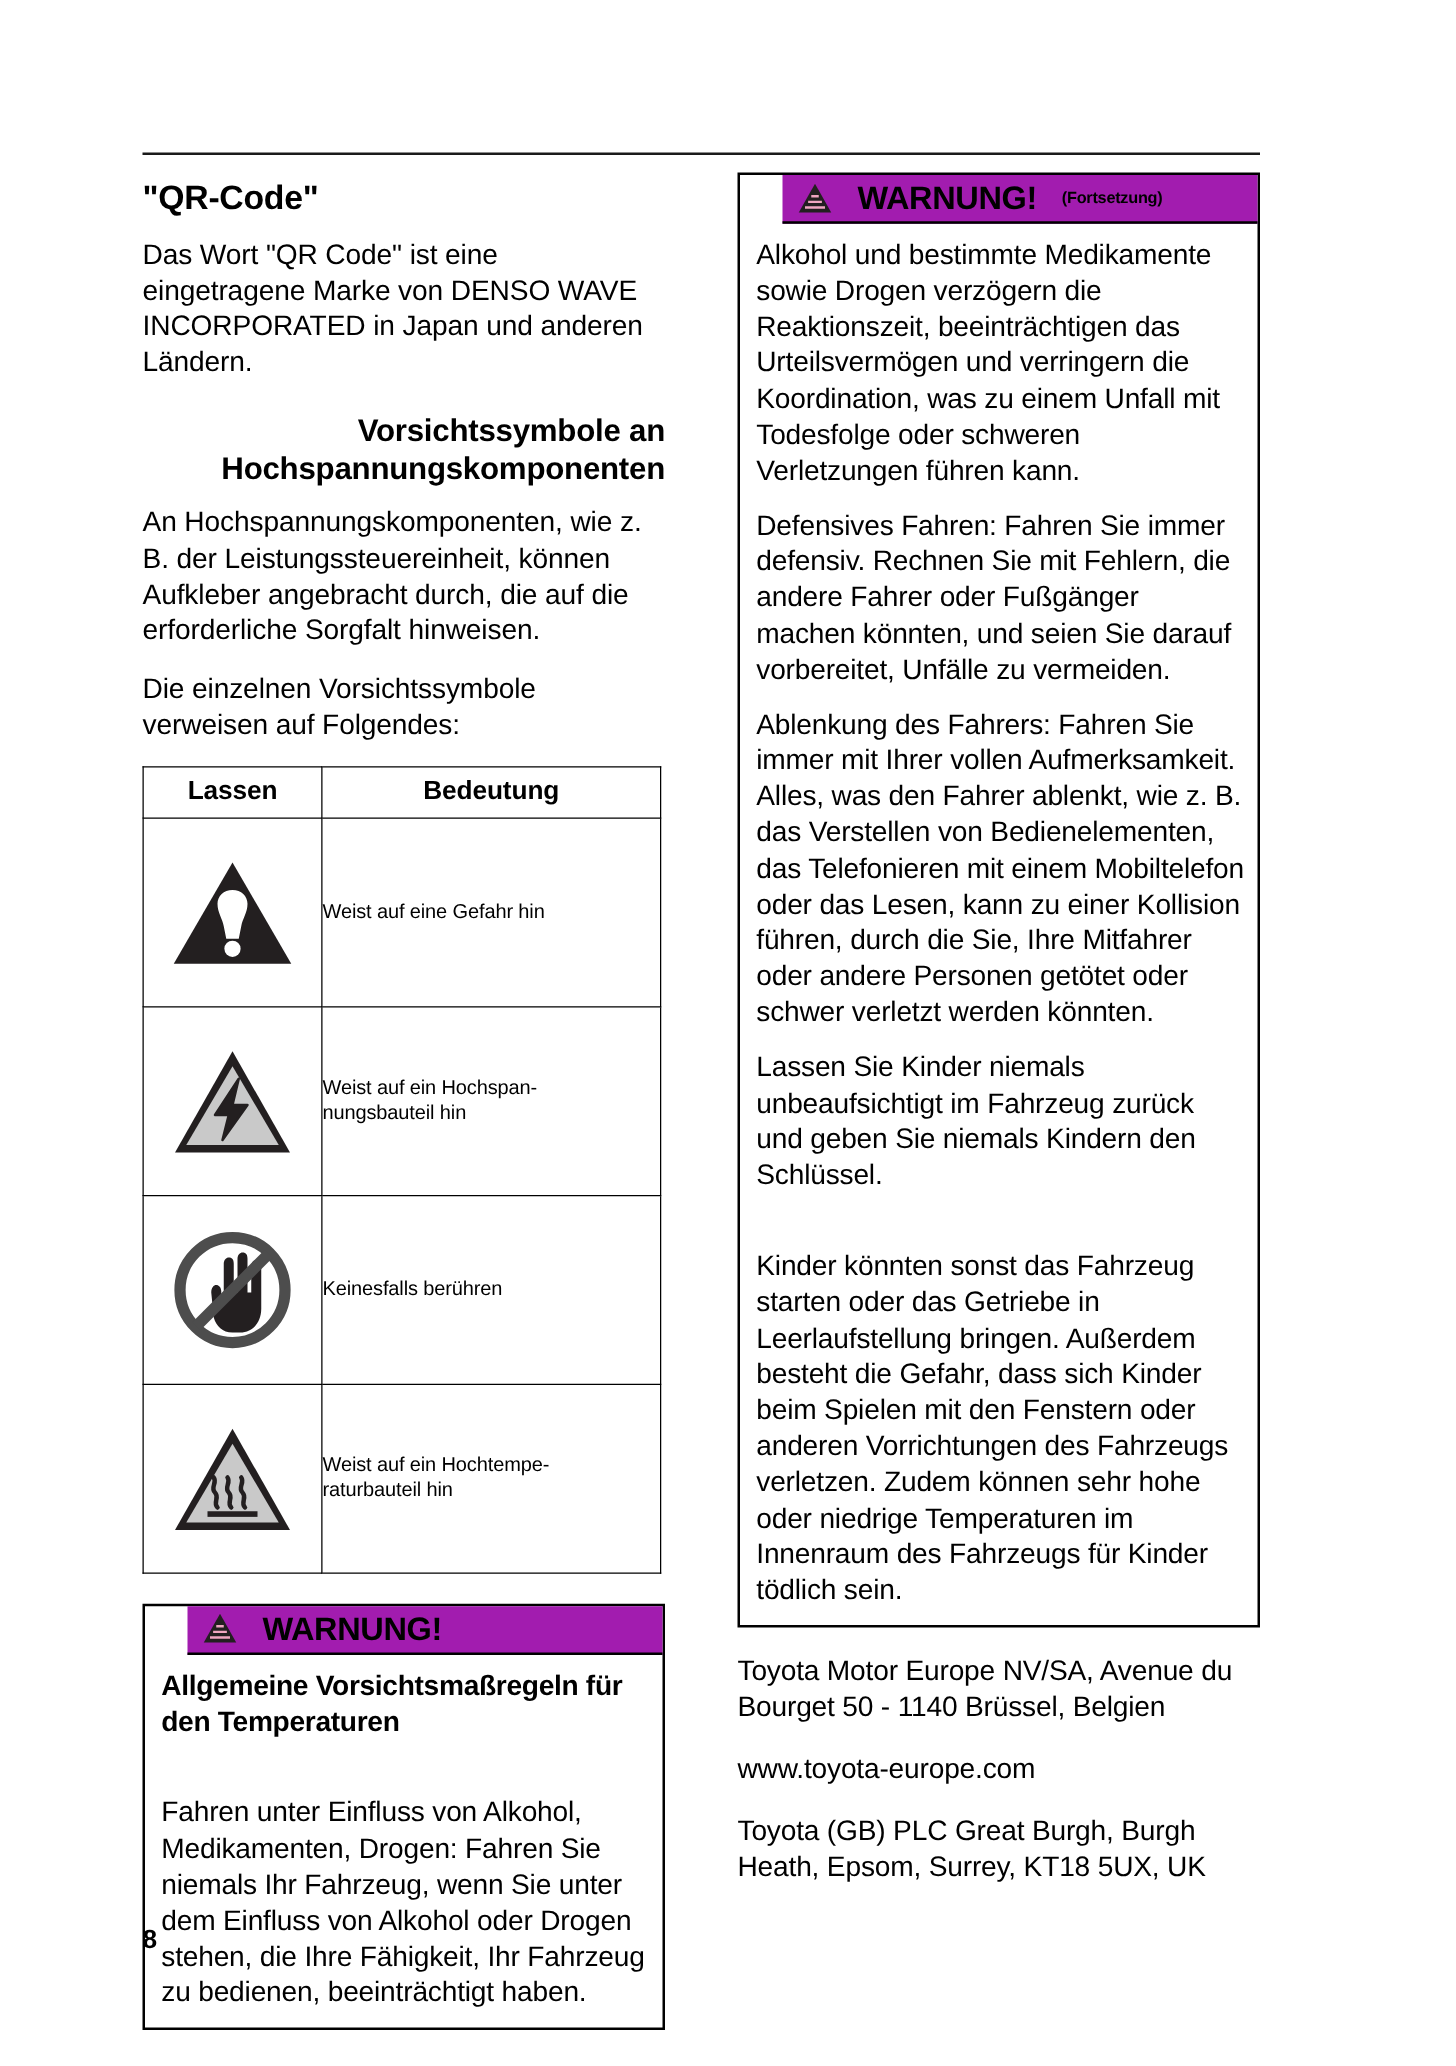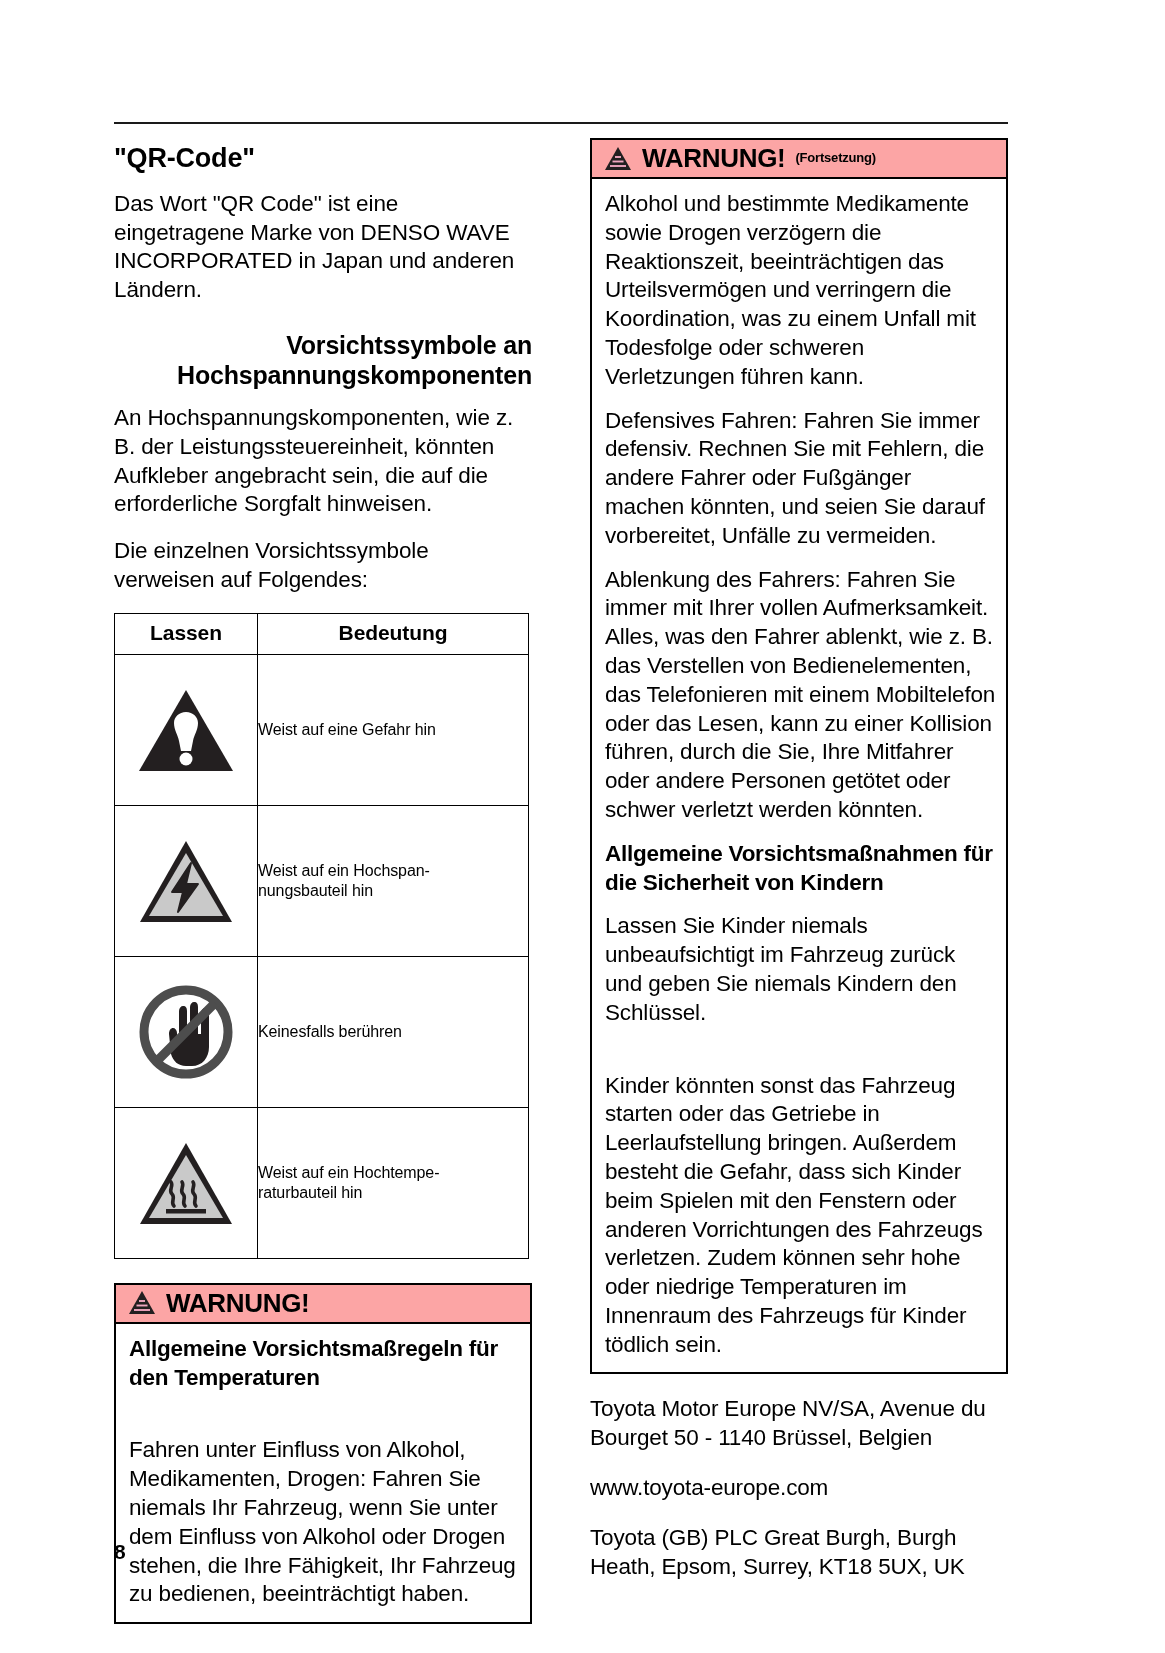--- a/index.html
+++ b/index.html
@@ -98,26 +98,27 @@
   }
 
   
   .warning-box {
     border: 2.2px solid #000000;
     margin-top: 24px;
     background: #ffffff;
   }
   .warning-box.first { margin-top: 0; }
   .warning-header {
-    background: #fca5a5;
+    background: #a21caf;
     border-bottom: 2.2px solid #000000;
     padding: 5px 10px 6px 12px;
     display: flex;
     align-items: center;
-    gap: 10px;
+    gap: 20px;
+    margin-left: 34px;
   }
   .warning-title {
     font-size: 26px;
     font-weight: bold;
     letter-spacing: -0.3px;
     line-height: 1;
   }
   .warning-cont {
     font-size: 13px;
     font-weight: bold;
@@ -172,21 +173,21 @@
   <div class="columns">
 
     <div class="col">
 
       <h1 class="section-title">"QR-Code"</h1>
 
       <p class="body-text">Das Wort "QR Code" ist eine eingetragene Marke von DENSO WAVE INCORPORATED in Japan und anderen Ländern.</p>
 
       <h2 class="sub-title">Vorsichtssymbole an Hochspannungskomponenten</h2>
 
-      <p class="body-text">An Hochspannungskomponenten, wie z. B. der Leistungssteuereinheit, könnten Aufkleber angebracht sein, die auf die erforderliche Sorgfalt hinweisen.</p>
+      <p class="body-text">An Hochspannungskomponenten, wie z. B. der Leistungssteuereinheit, können Aufkleber angebracht durch, die auf die erforderliche Sorgfalt hinweisen.</p>
 
       <p class="body-text">Die einzelnen Vorsichtssymbole verweisen auf Folgendes:</p>
 
       <table class="symbol-table">
         <thead>
           <tr>
             <th class="col-symbole">Lassen</th>
             <th class="col-bedeutung">Bedeutung</th>
           </tr>
         </thead>
@@ -291,21 +292,20 @@
               </g>
             </svg>
           </span>
           <span class="warning-title">WARNUNG!</span>
           <span class="warning-cont">(Fortsetzung)</span>
         </div>
         <div class="warning-body">
           <p>Alkohol und bestimmte Medikamente sowie Drogen verzögern die Reaktionszeit, beeinträchtigen das Urteilsvermögen und verringern die Koordination, was zu einem Unfall mit Todesfolge oder schweren Verletzungen führen kann.</p>
           <p>Defensives Fahren: Fahren Sie immer defensiv. Rechnen Sie mit Fehlern, die andere Fahrer oder Fußgänger machen könnten, und seien Sie darauf vorbereitet, Unfälle zu vermeiden.</p>
           <p>Ablenkung des Fahrers: Fahren Sie immer mit Ihrer vollen Aufmerksamkeit. Alles, was den Fahrer ablenkt, wie z. B. das Verstellen von Bedienelementen, das Telefonieren mit einem Mobiltelefon oder das Lesen, kann zu einer Kollision führen, durch die Sie, Ihre Mitfahrer oder andere Personen getötet oder schwer verletzt werden könnten.</p>
-          <p class="bold">Allgemeine Vorsichtsmaßnahmen für die Sicherheit von Kindern</p>
           <p>Lassen Sie Kinder niemals unbeaufsichtigt im Fahrzeug zurück und geben Sie niemals Kindern den Schlüssel.</p>
           <p>Kinder könnten sonst das Fahrzeug starten oder das Getriebe in Leerlaufstellung bringen. Außerdem besteht die Gefahr, dass sich Kinder beim Spielen mit den Fenstern oder anderen Vorrichtungen des Fahrzeugs verletzen. Zudem können sehr hohe oder niedrige Temperaturen im Innenraum des Fahrzeugs für Kinder tödlich sein.</p>
         </div>
       </div>
 
       <div class="address-block">
         <p>Toyota Motor Europe NV/SA, Avenue du Bourget 50 - 1140 Brüssel, Belgien</p>
         <p>www.toyota-europe.com</p>
         <p>Toyota (GB) PLC Great Burgh, Burgh Heath, Epsom, Surrey, KT18 5UX, UK</p>
       </div>

